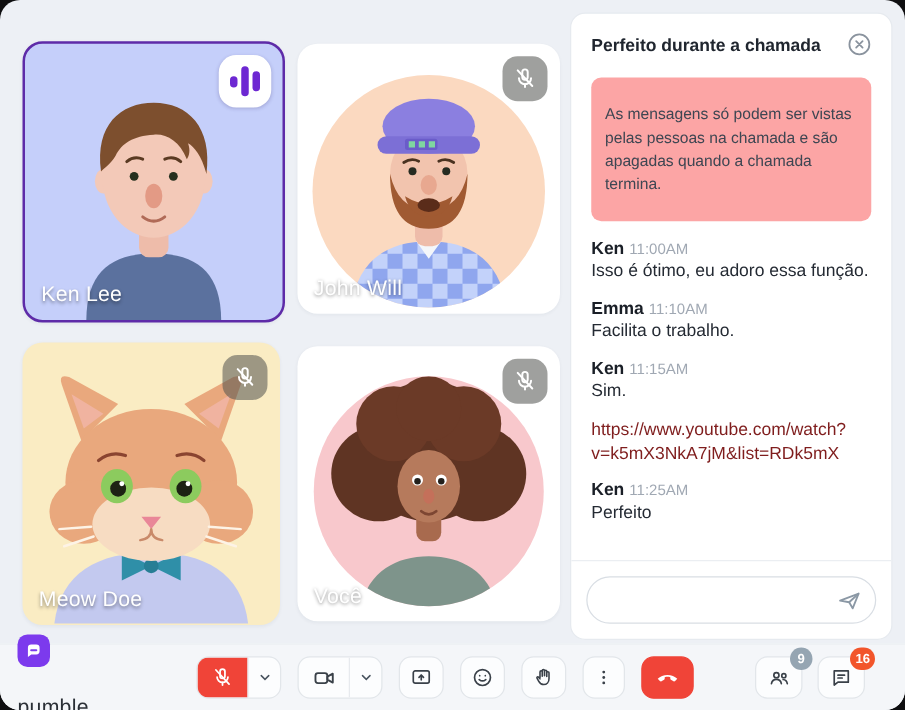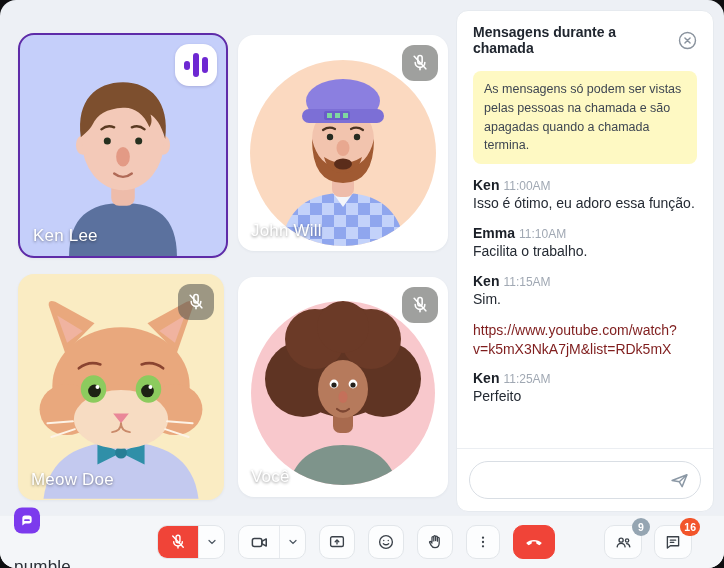--- a/index.html
+++ b/index.html
@@ -50,21 +50,21 @@
     display:flex; flex-direction:column; overflow:hidden;
   }
   .chat-header {
     display:flex; align-items:center; justify-content:space-between;
     padding:13px 14px 9px 16px; flex:0 0 auto;
   }
   .chat-title { font-size:14px; font-weight:700; color:#20262f; }
   .chat-close { background:none; border:none; cursor:pointer; display:flex; padding:2px; }
   .chat-body { flex:1 1 auto; padding:6px 16px 0 16px; overflow:hidden; }
   .chat-notice {
-    background:#fef9c3; border-radius:8px; padding:9px 11px;
+    background:#fca5a5; border-radius:8px; padding:20px 11px;
     font-size:12.5px; line-height:1.5; color:#3e4652; margin-bottom:13px;
   }
   .msg { margin-bottom:12px; }
   .msg-head { font-size:14px; margin-bottom:1px; }
   .msg-author { font-weight:700; color:#1a1f27; }
   .msg-time { font-size:12px; color:#a0a8b3; margin-left:4px; }
   .msg-text { font-size:14px; line-height:1.35; color:#242a33; }
   .msg-text.link { color:#7f1d1d; overflow-wrap:anywhere; cursor:pointer; }
   .chat-footer {
     flex:0 0 auto; border-top:1px solid #ebeef2; padding:12px;
@@ -259,21 +259,21 @@
         <path d="M6.2 11.5a5.8 5.8 0 0 0 11.6 0"></path>
         <path d="M12 17.3V20"></path>
         <path d="M5 4l14 15"></path>
       </svg>
     </div>
     <div class="tile-name">Você</div>
   </div>
 
   <aside class="chat-panel">
     <div class="chat-header">
-      <span class="chat-title">Mensagens durante a chamada</span>
+      <span class="chat-title">Perfeito durante a chamada</span>
       <button class="chat-close">
         <svg width="19" height="19" viewBox="0 0 20 20" fill="none" stroke="#8a939e" stroke-width="1.5" stroke-linecap="round">
           <circle cx="10" cy="10" r="8.4"></circle>
           <path d="M7.3 7.3l5.4 5.4M12.7 7.3l-5.4 5.4"></path>
         </svg>
       </button>
     </div>
     <div class="chat-body">
       <div class="chat-notice">As mensagens só podem ser vistas pelas pessoas na chamada e são apagadas quando a chamada termina.</div>
 

